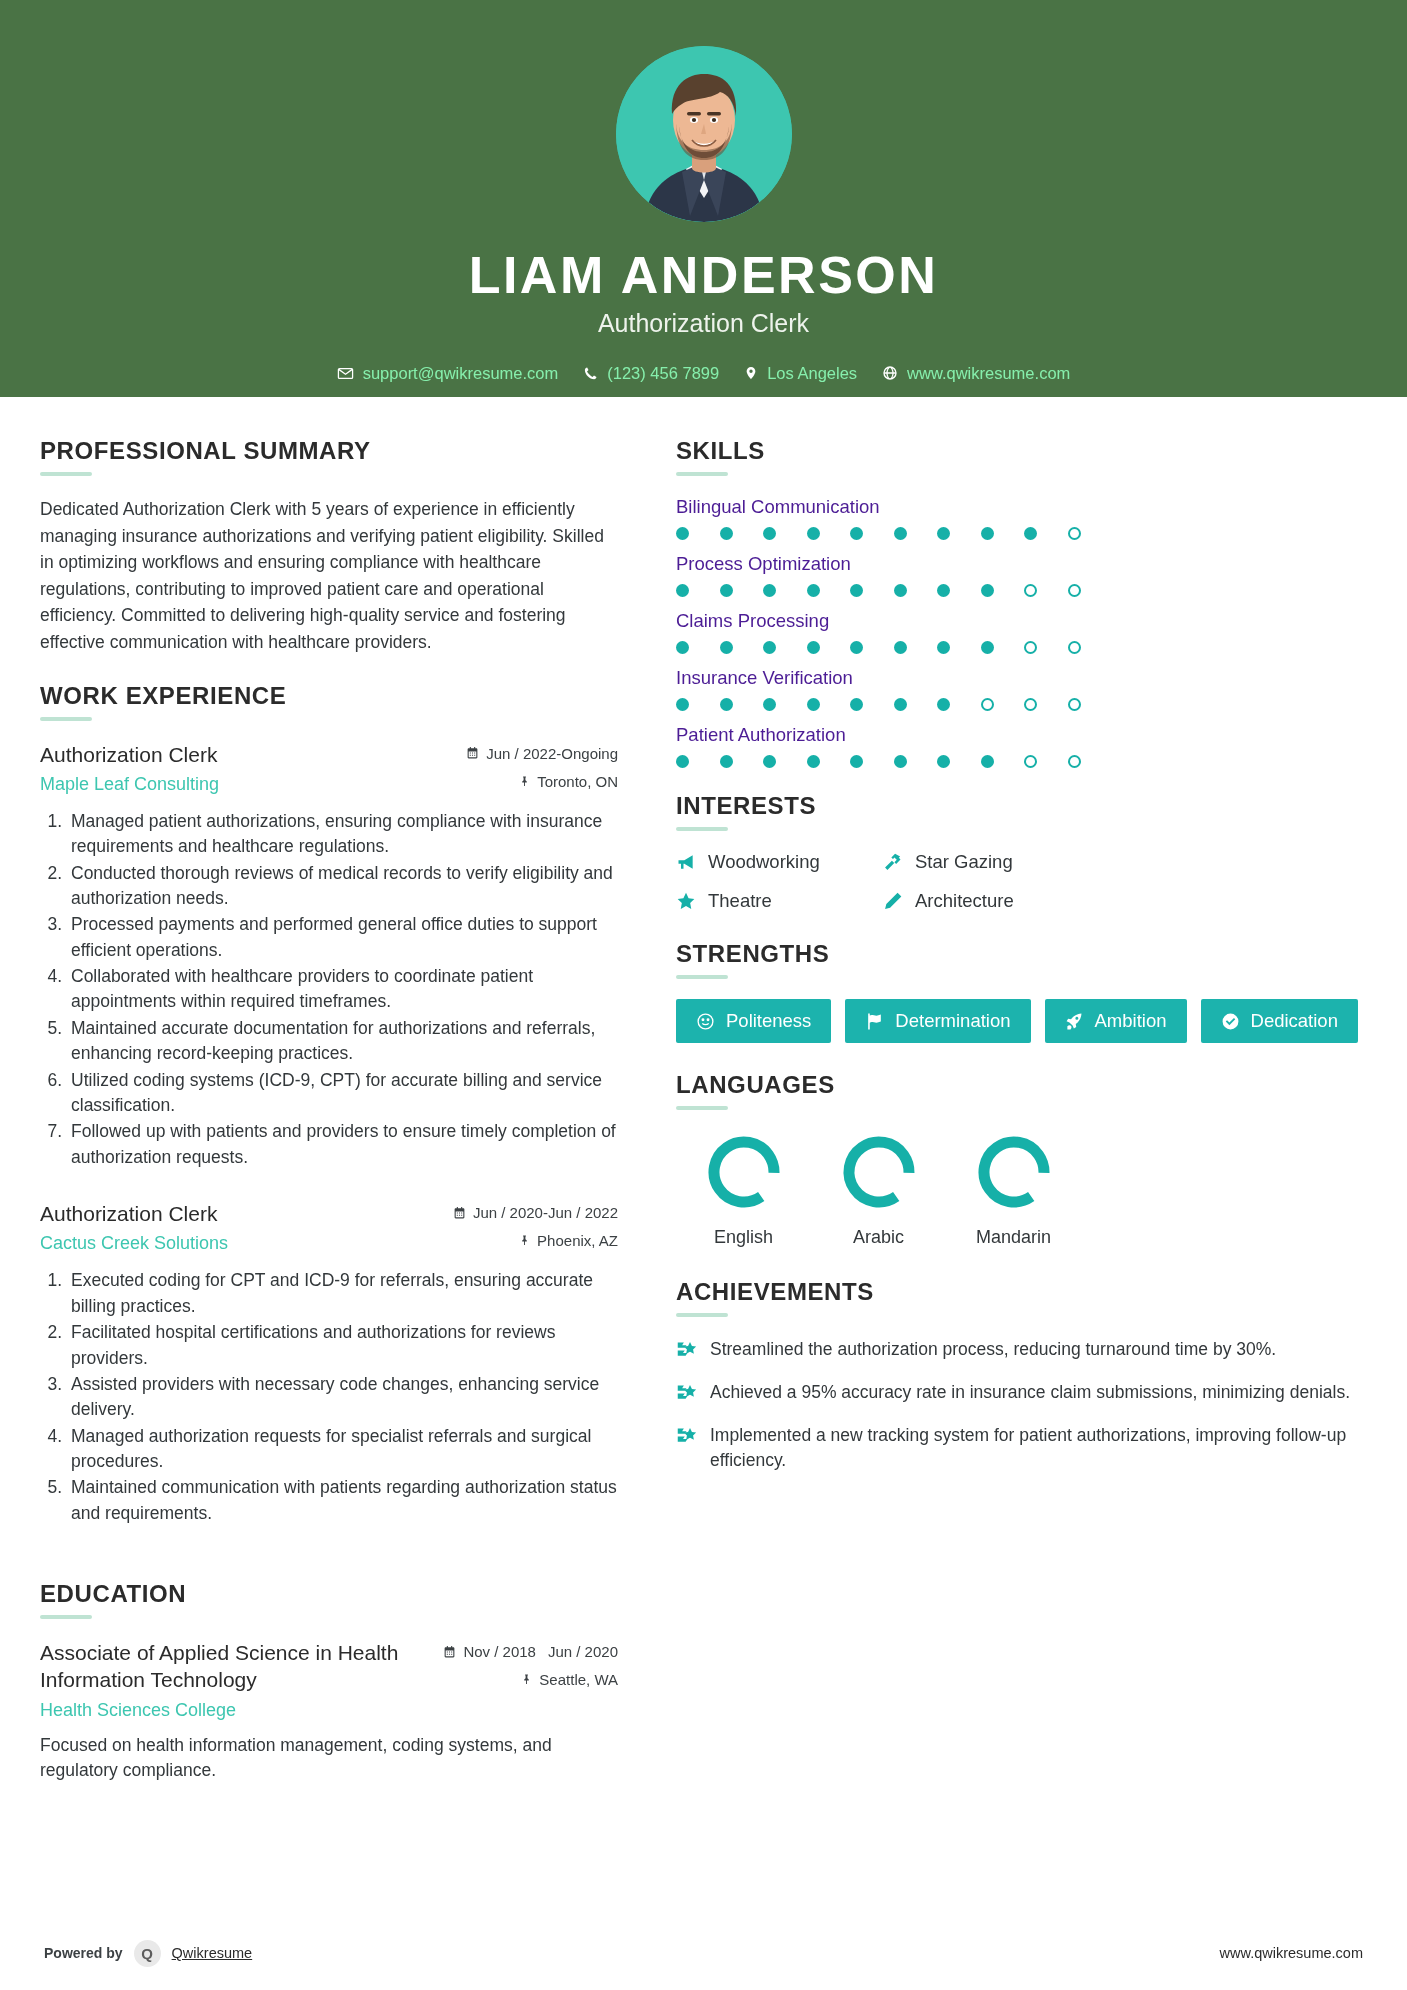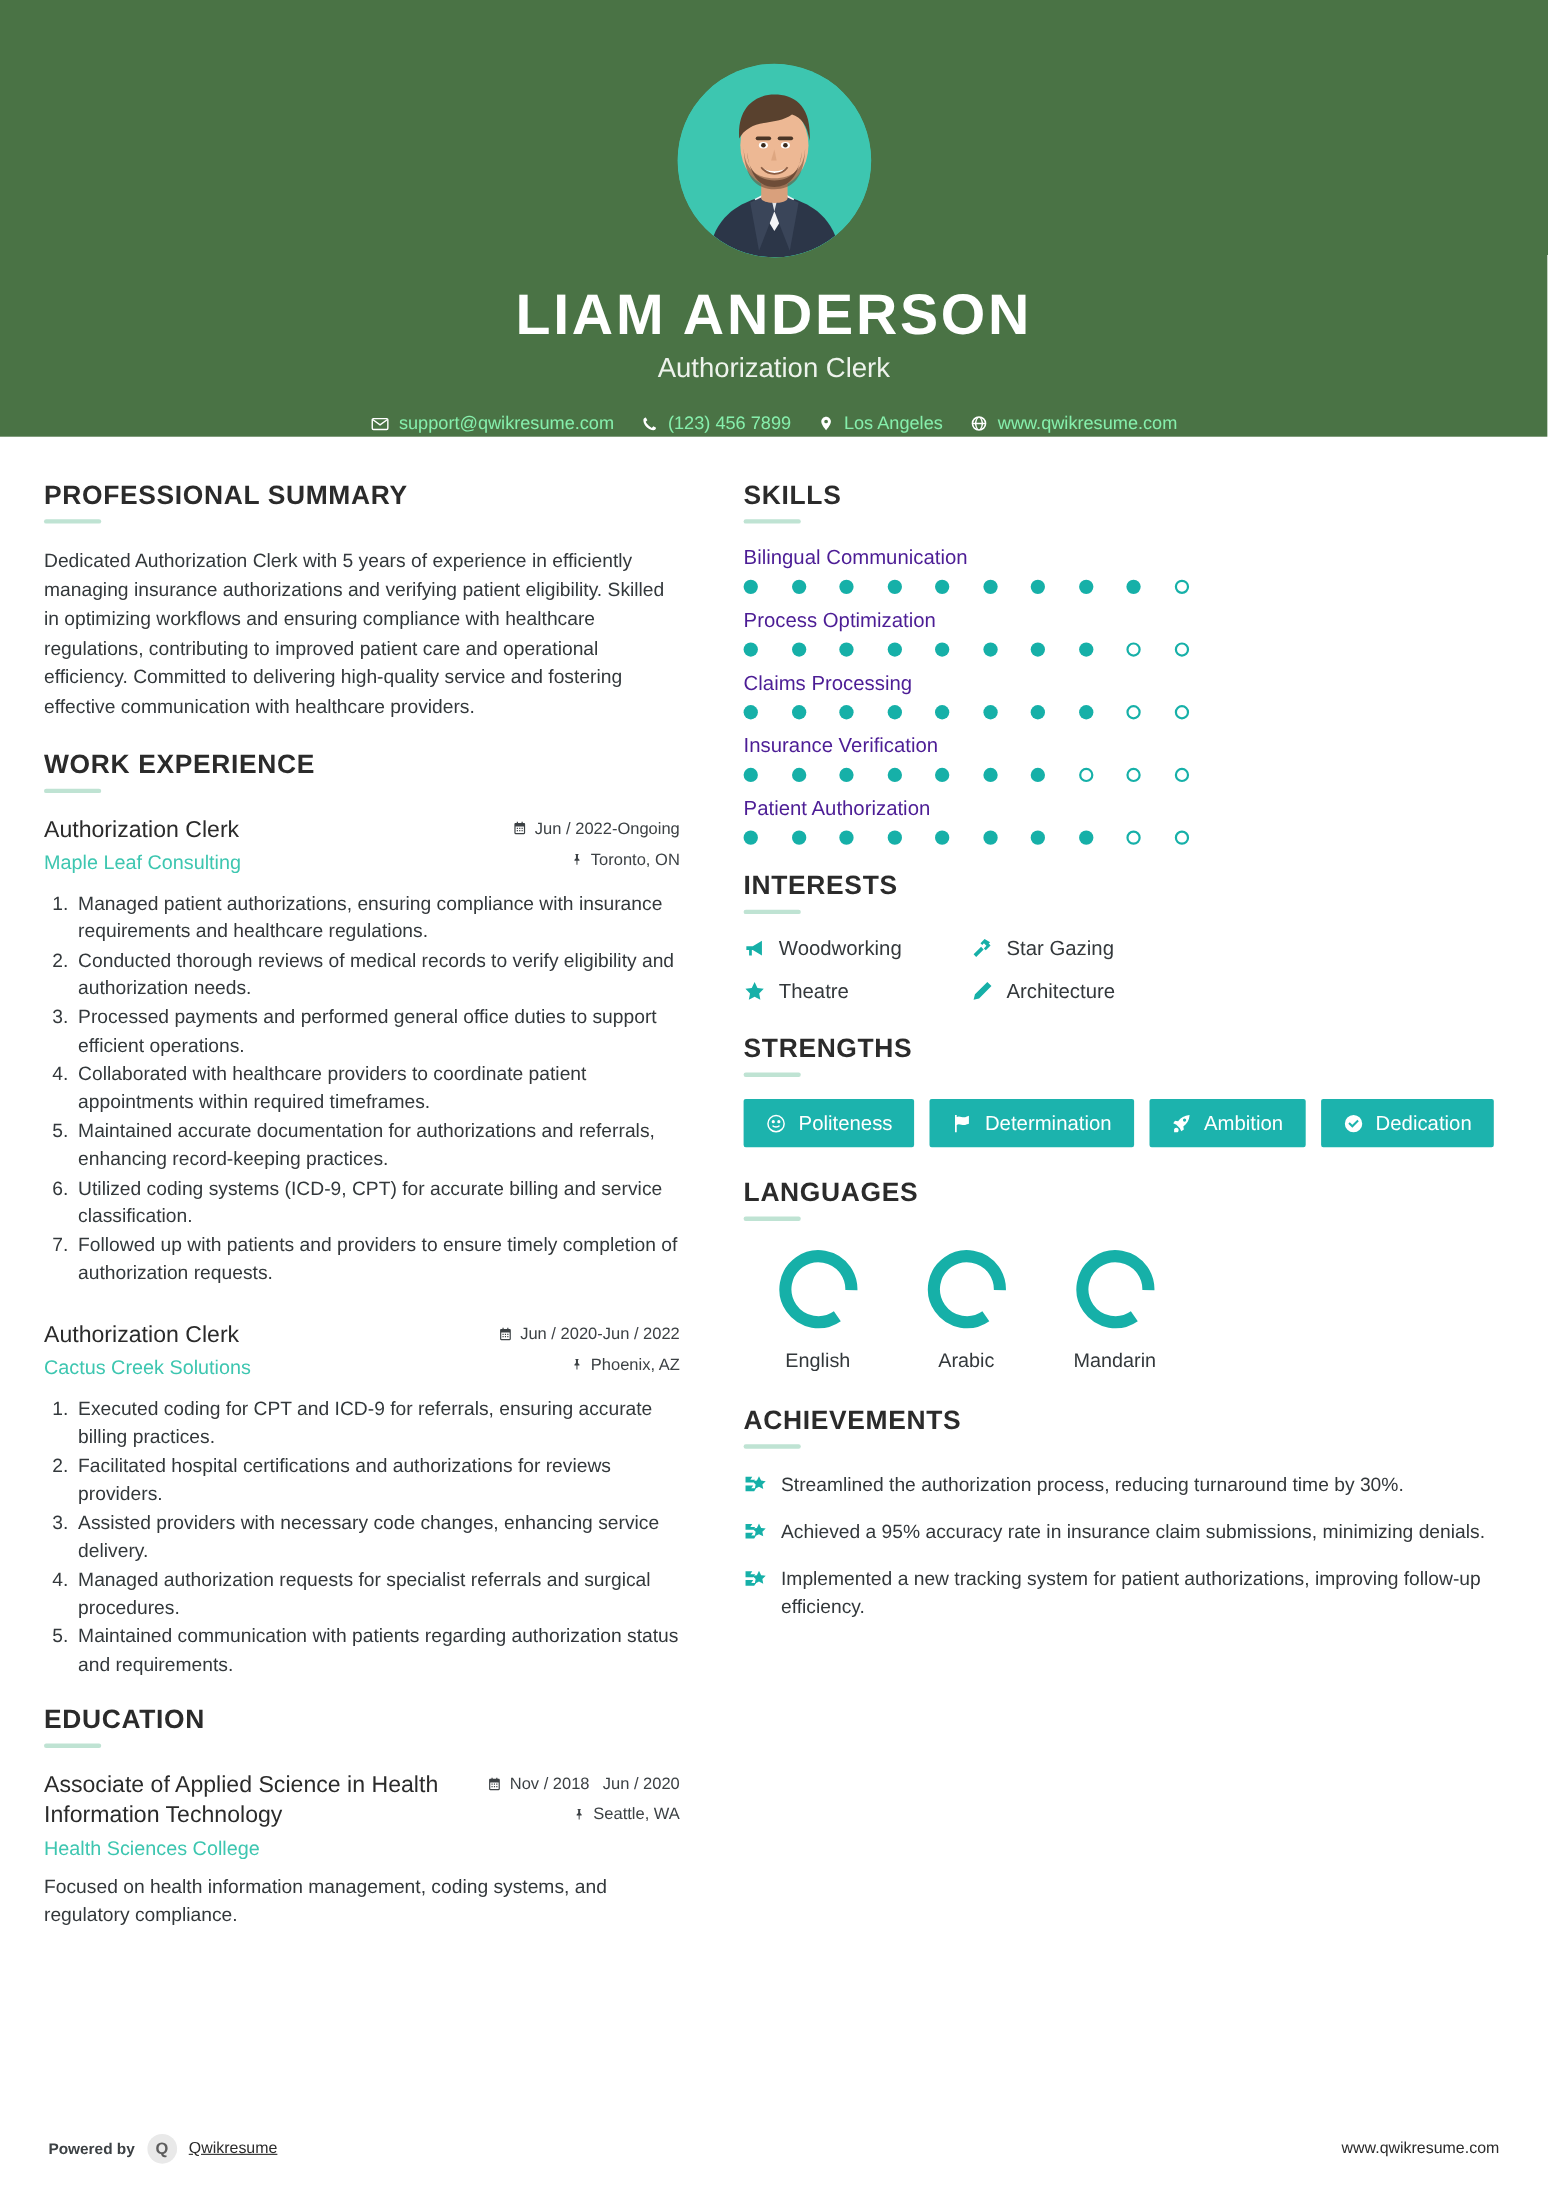--- a/index.html
+++ b/index.html
@@ -9,21 +9,21 @@
     background: #ffffff;
     color: #2b2b2b;
     -webkit-font-smoothing: antialiased;
   }
   .page { position: relative; width: 1407px; height: 1990px; background:#fff; overflow:hidden; }
 
   
   .header {
     background: #4a7345;
     height: 397px;
-    padding-top: 58px;
+    padding-top: 46px;
     text-align: center;
     position: relative;
   }
   .avatar-wrap {
     width: 176px; height: 176px;
     margin: 0 auto;
     border-radius: 50%;
     background: #3dc6b0;
     overflow: hidden;
     position: relative;
@@ -324,21 +324,21 @@
           <ol class="bullets">
             <li>Executed coding for CPT and ICD-9 for referrals, ensuring accurate billing practices.</li>
             <li>Facilitated hospital certifications and authorizations for reviews providers.</li>
             <li>Assisted providers with necessary code changes, enhancing service delivery.</li>
             <li>Managed authorization requests for specialist referrals and surgical procedures.</li>
             <li>Maintained communication with patients regarding authorization status and requirements.</li>
           </ol>
         </div>
       </div>
 
-      <div class="sec-block" style="margin-top:24px;">
+      <div class="sec-block" style="margin-top:54px;">
         <div class="sec-title">EDUCATION</div>
         <div class="sec-rule"></div>
         <div class="entry" style="margin-top:2px;">
           <div class="entry-head">
             <div class="entry-left" style="max-width:400px;">
               <div class="entry-title">Associate of Applied Science in Health Information Technology</div>
               <div class="entry-org">Health Sciences College</div>
             </div>
             <div class="entry-meta">
               <div class="meta-line">

